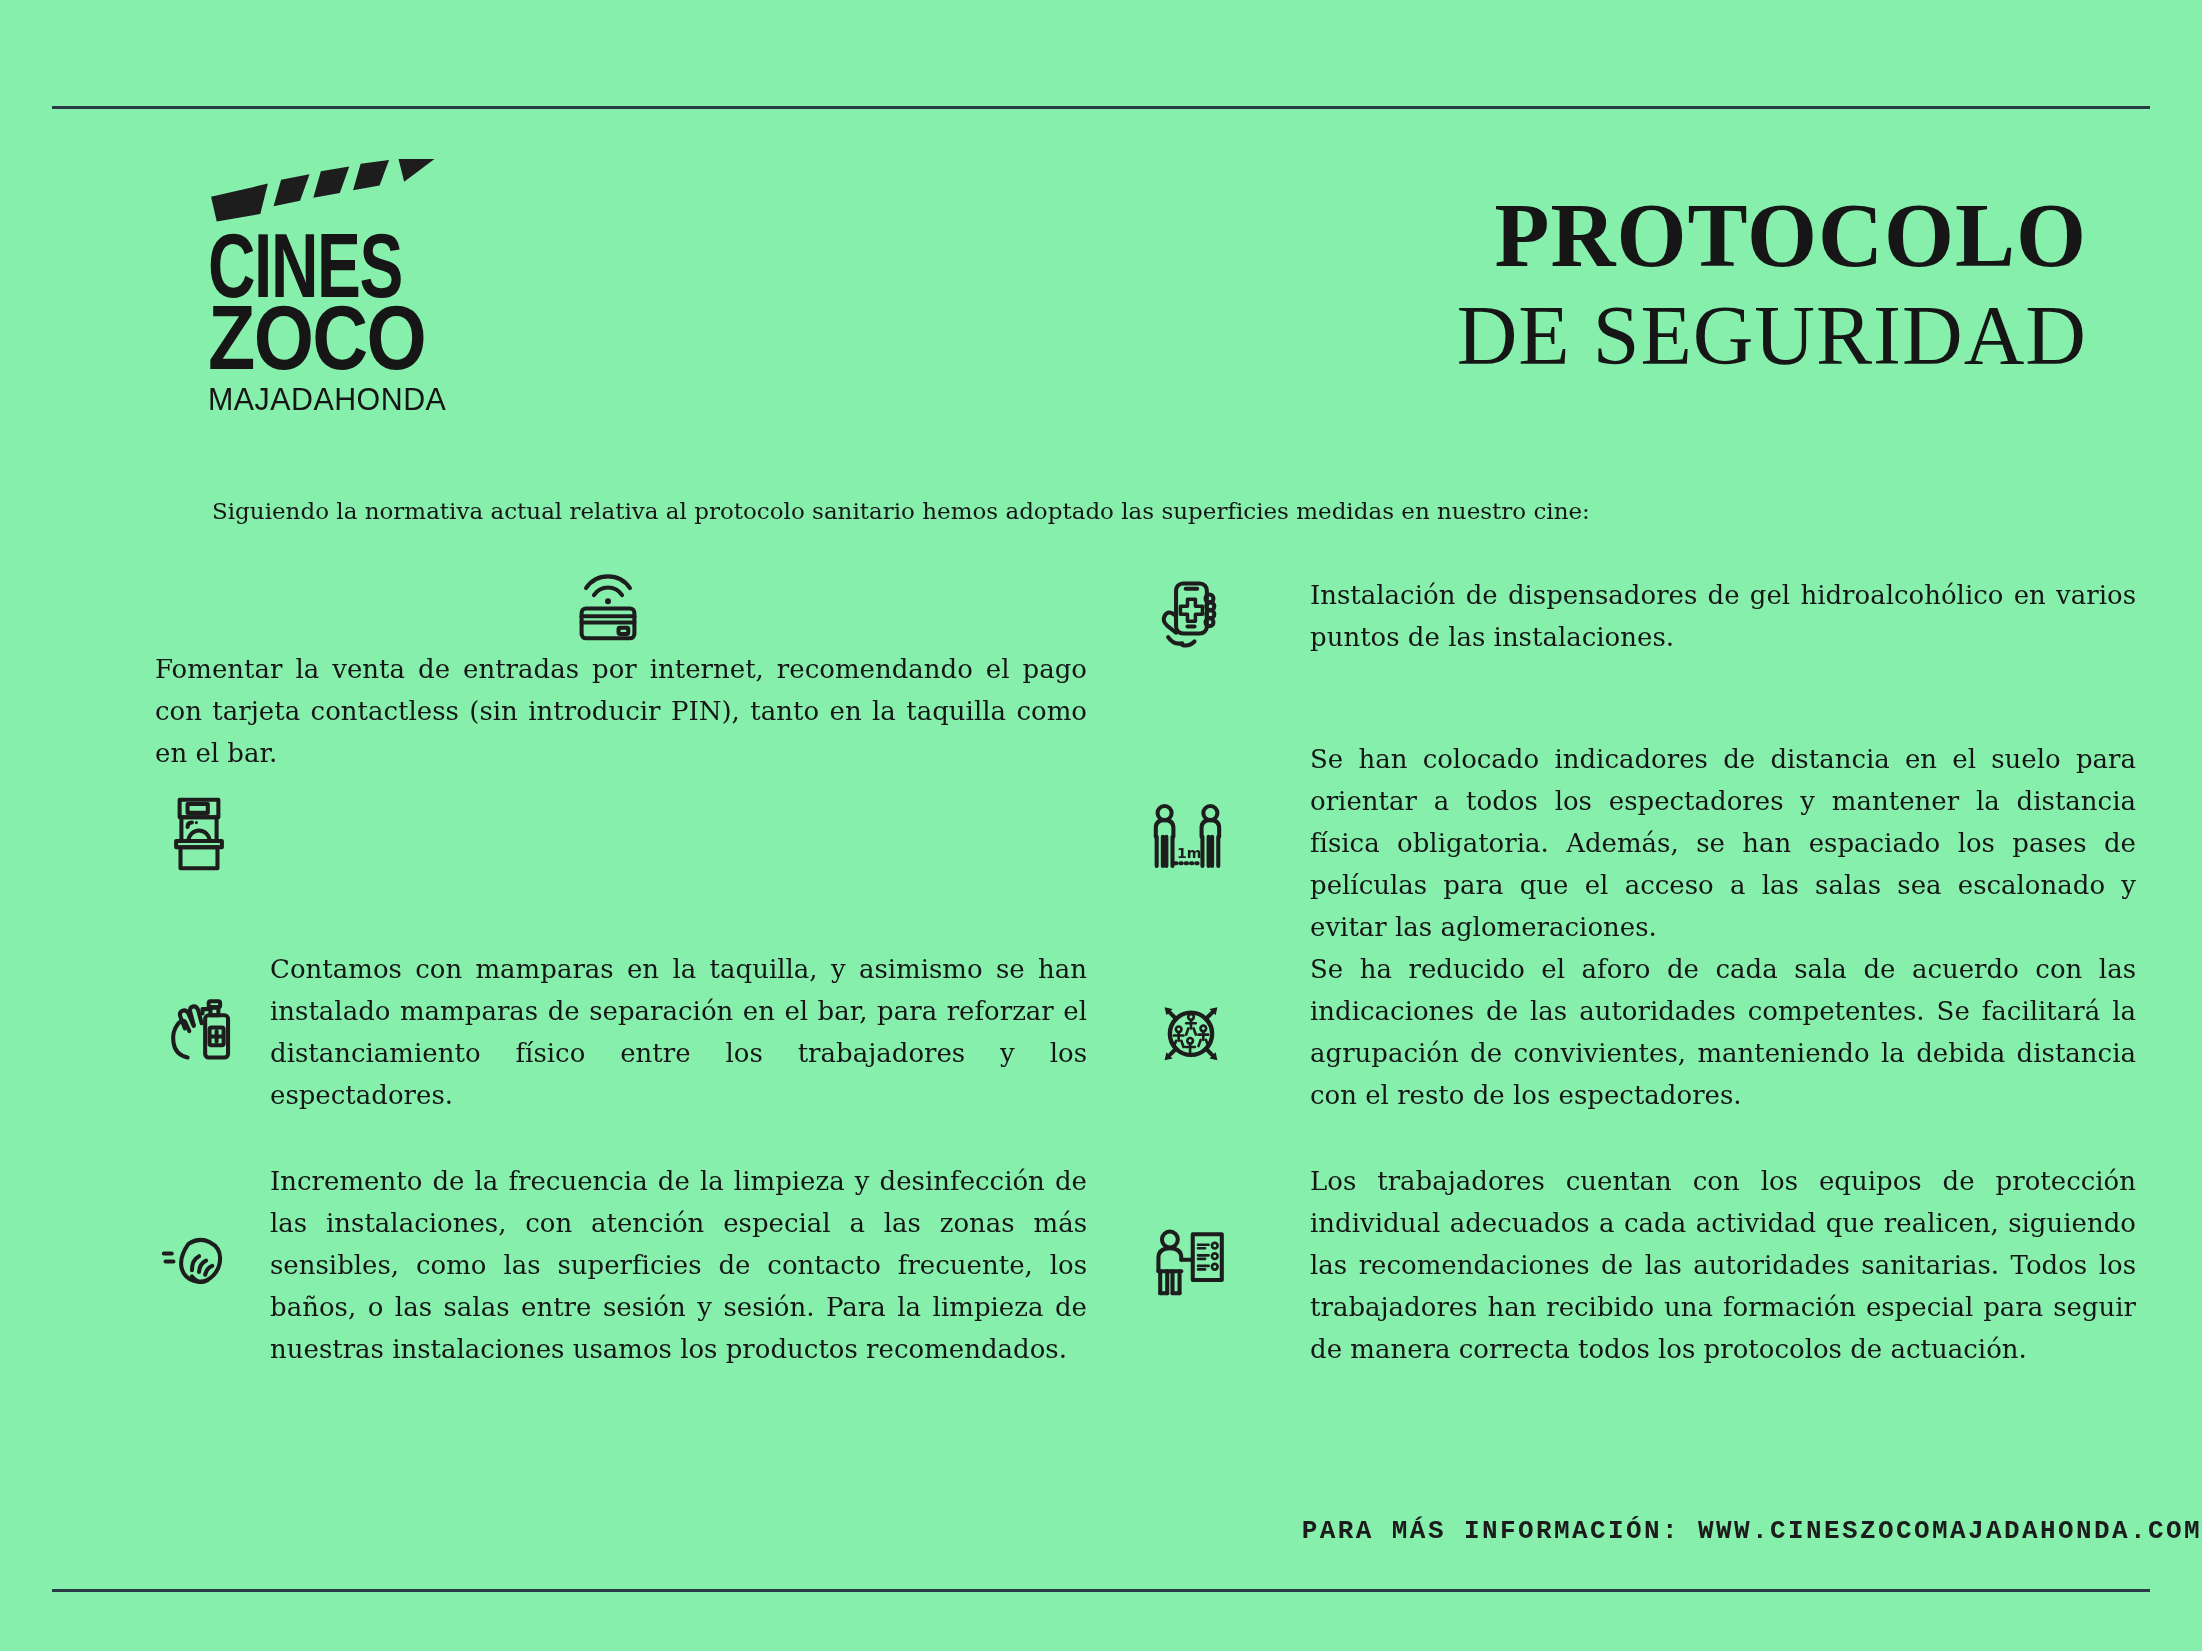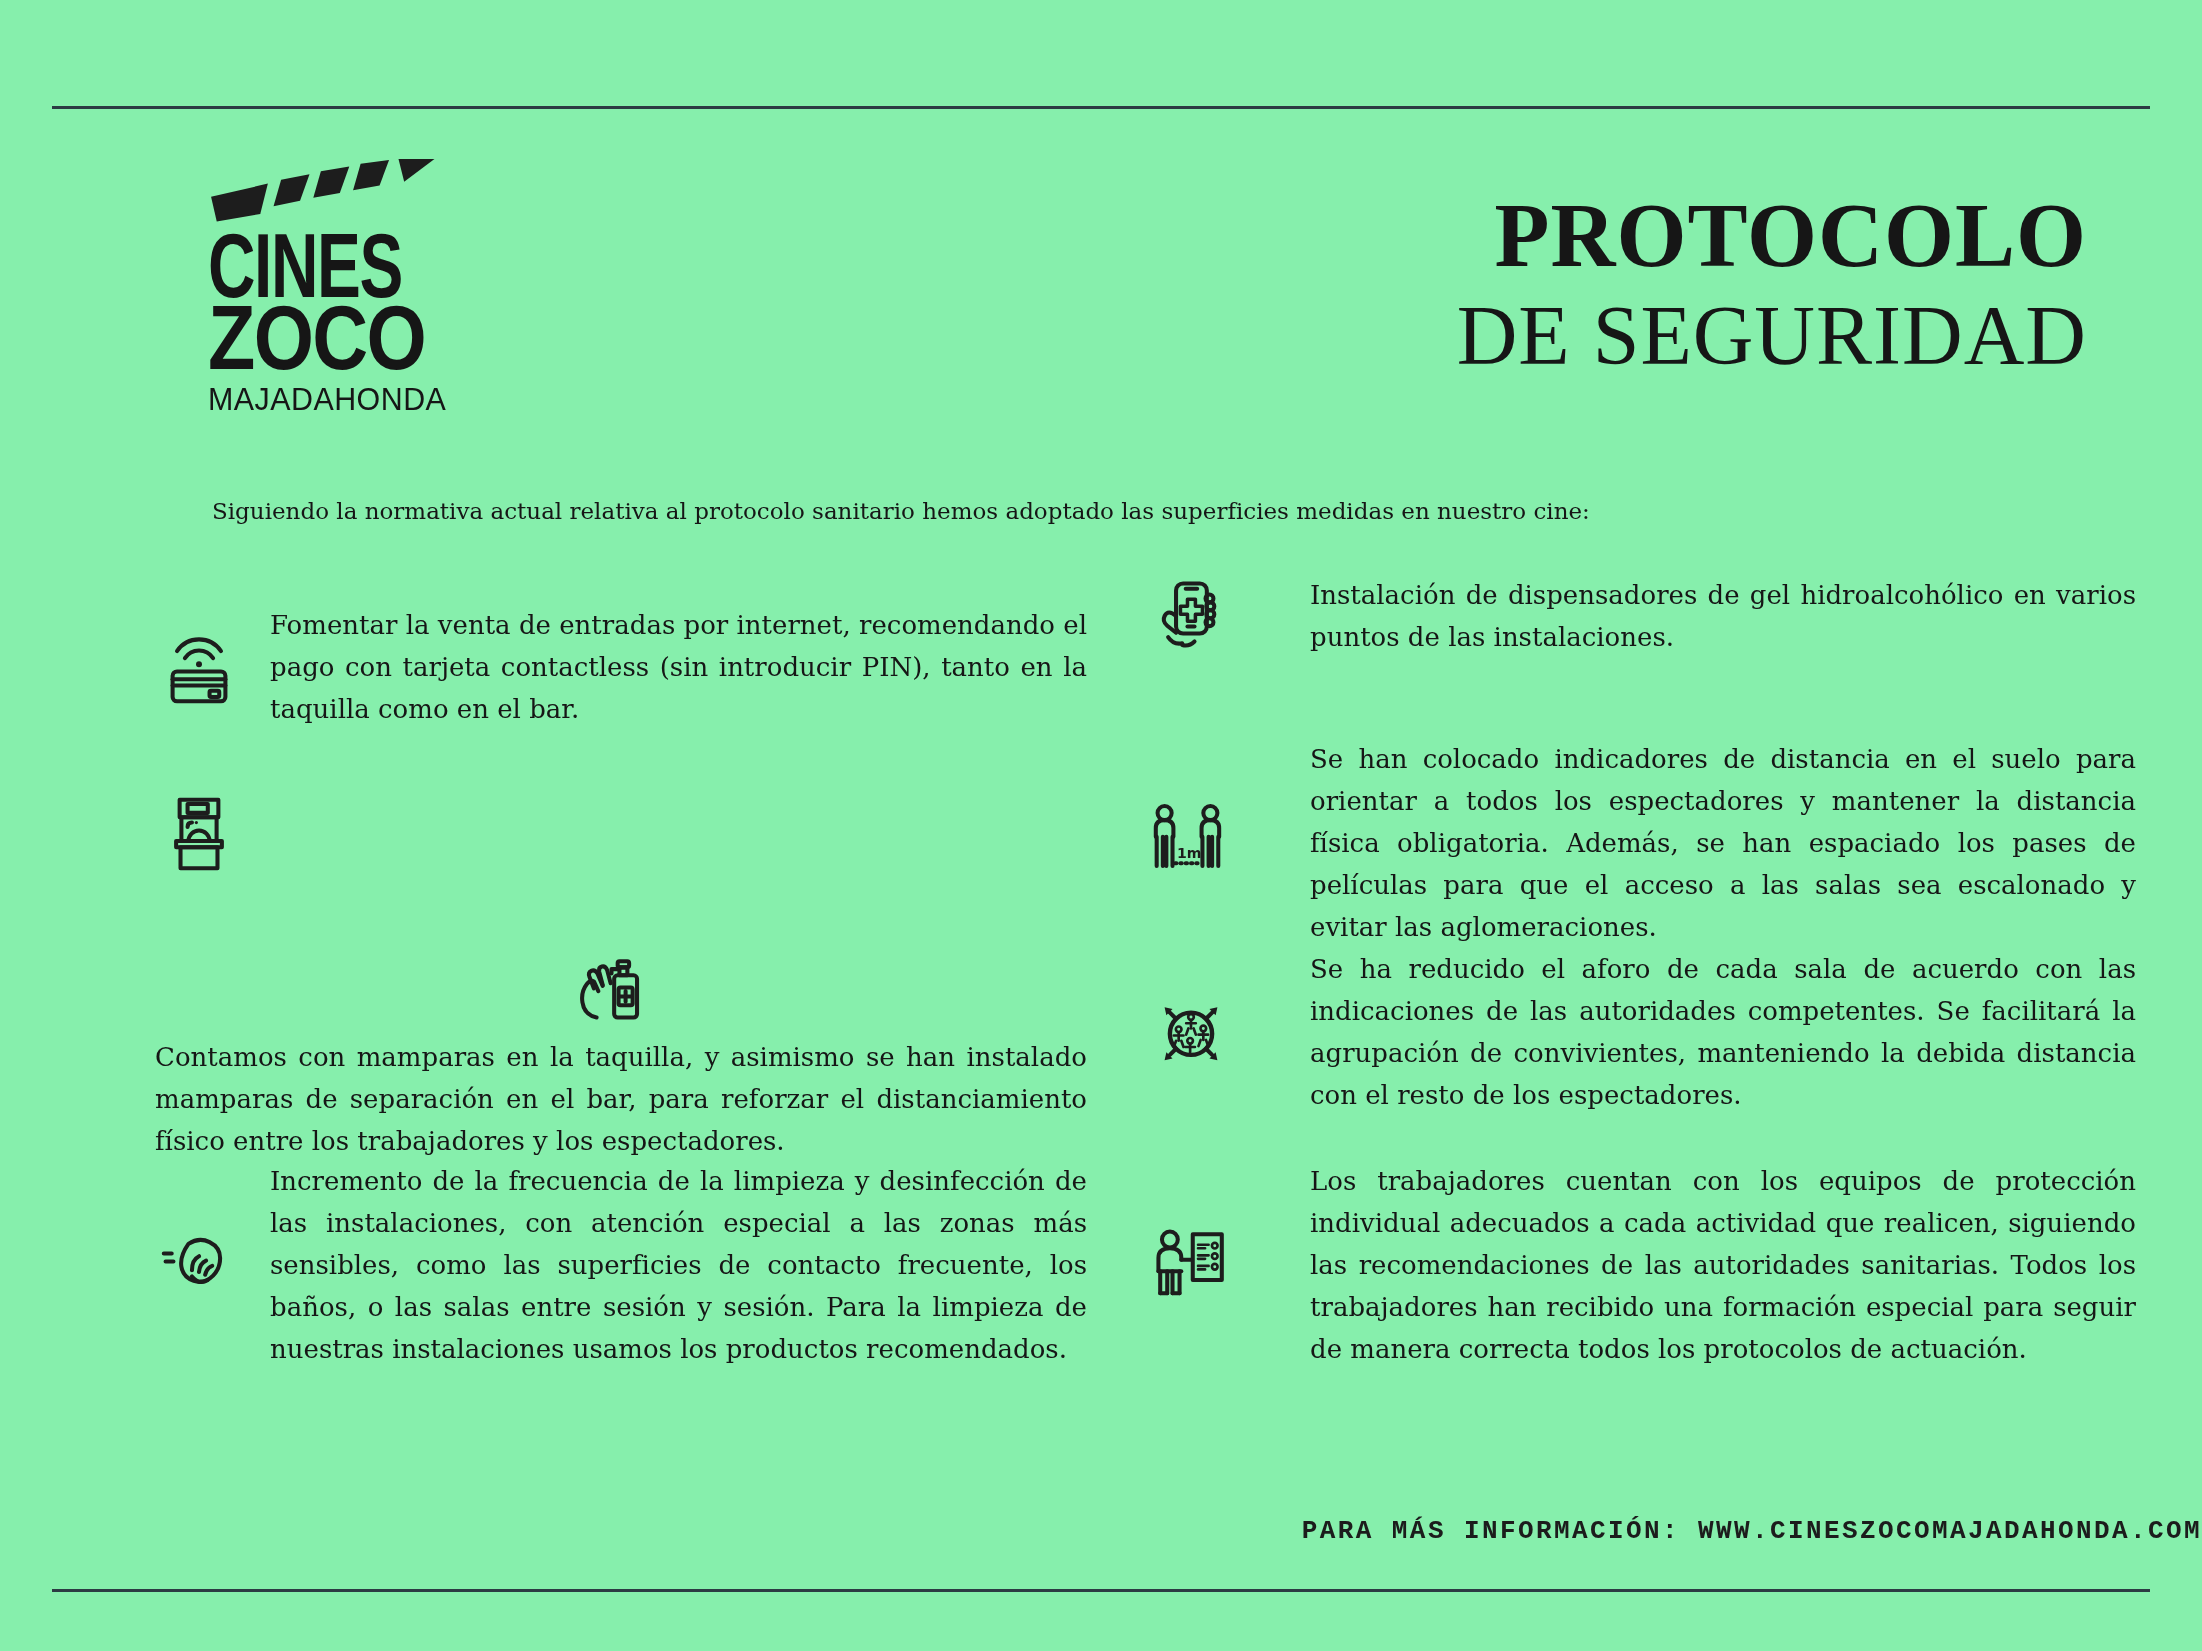--- a/index.html
+++ b/index.html
@@ -34,21 +34,21 @@
   .intro{position:absolute;left:212px;top:472px;font-size:23px;line-height:1.4;white-space:nowrap;}
 
   
   .item{position:absolute;display:flex;align-items:center;}
   .item .icon{flex:0 0 88px;display:flex;justify-content:center;}
   .item .txt{flex:1;margin:0;text-align:justify;font-size:26px;line-height:42px;}
   .col-left .icon{margin-right:27px;}
   .col-right .icon{margin-right:75px;}
   .col-left{left:155px;width:932px;}
   .col-right{left:1147px;width:989px;}
-  .li1{top:604px;}  .li2{top:790px;}  .li3{top:948px;flex-direction:column;}  .li4{top:1160px;}
+  .li1{top:560px;flex-direction:column;}  .li2{top:790px;}  .li3{top:948px;}  .li4{top:1160px;}
   .ri1{top:572px;}  .ri2{top:738px;}  .ri3{top:948px;}  .ri4{top:1160px;}
 
   .icon svg{stroke:#1d1d1d;fill:none;stroke-width:4.6;stroke-linecap:round;stroke-linejoin:round;}
   .icon svg .fill{fill:#1d1d1d;stroke:none;}
   .icon svg text{stroke:none;fill:#1d1d1d;font-family:"DejaVu Sans",sans-serif;font-weight:bold;}
 
   
   .footer{position:absolute;left:0;right:0;top:1516px;text-align:right;
           font-family:Liberation Mono, monospace;font-weight:700;
           font-size:26px;letter-spacing:2.4px;color:#1c1c1c;padding-left:44px;}

